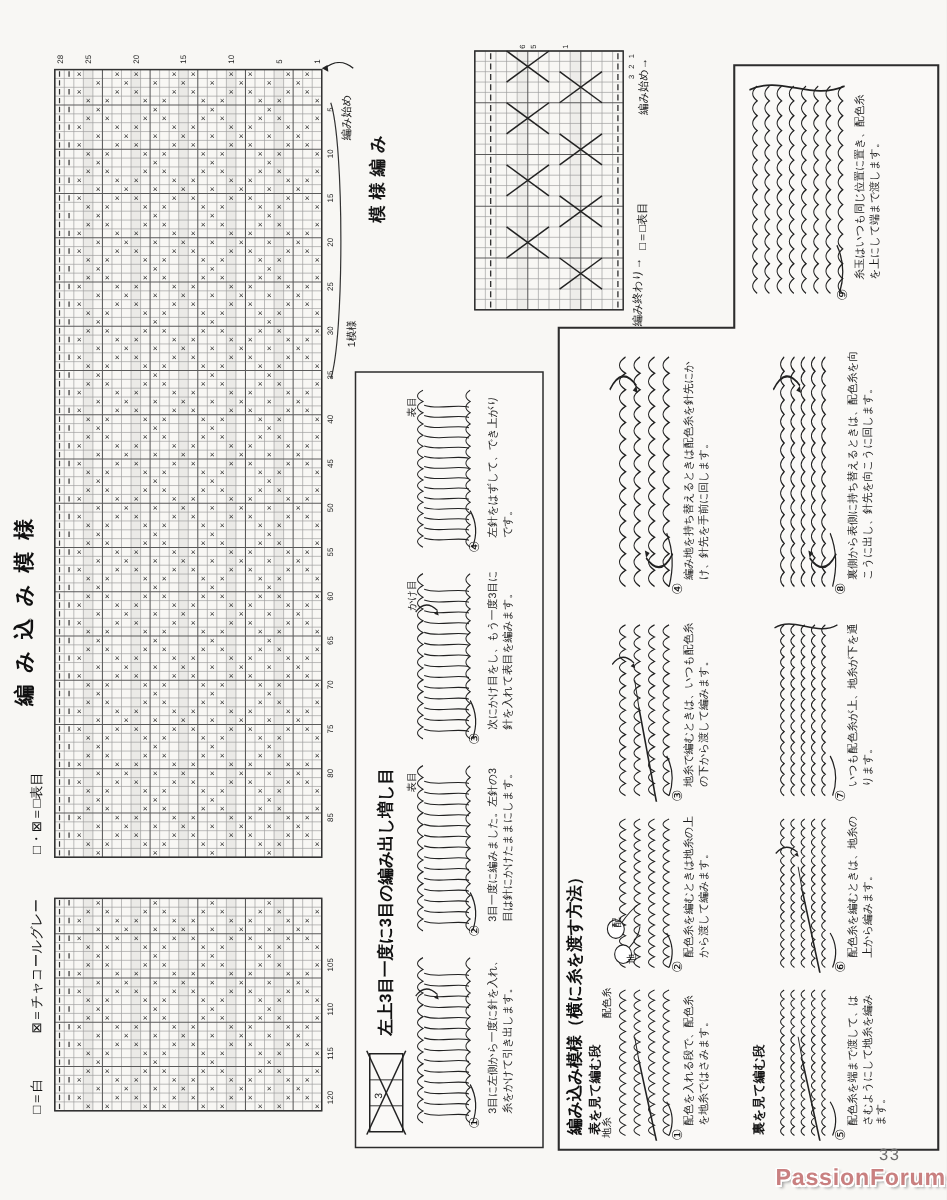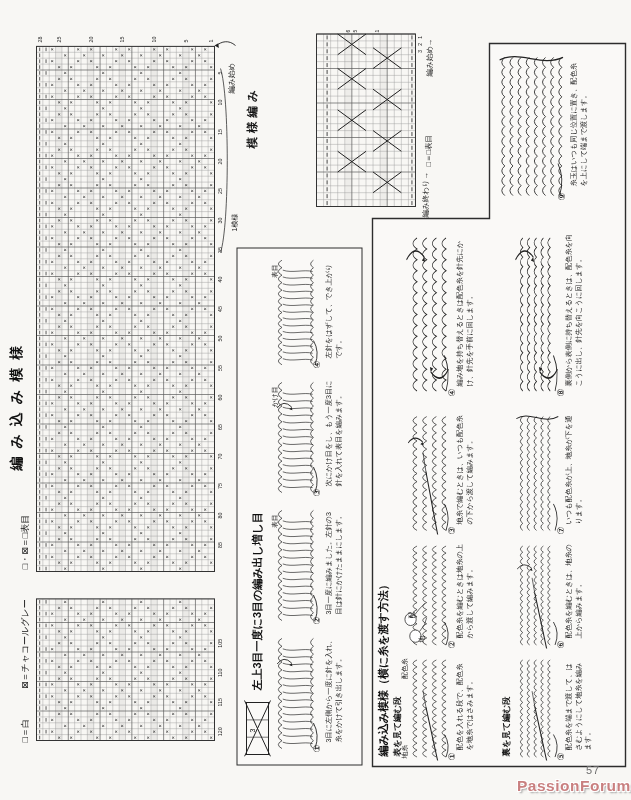--- a/index.html
+++ b/index.html
@@ -1545,15 +1545,15 @@
             <path stroke="#222" fill="none" d="M114,6 C122,29.4 108,54.6 116,80" stroke-width="1"></path>
             <path stroke="#222" fill="none" d="M4,76 q14,6 26,-2" stroke-width="1"></path>
           </svg>
         </div>
       <span class="stepno" style="top:62px">⑨</span>
       <div class="cap" style="margin-left:14px;width:126px">糸玉はいつも同じ位置に置き、配色糸を上にして端まで渡します。</div>
     </div>
 
   </div>
 
-  <div class="pgnum">57</div>
+  <div class="pgnum">33</div>
   <div class="wm">PassionForum.ru</div>
 </div>
 
 </body></html>

